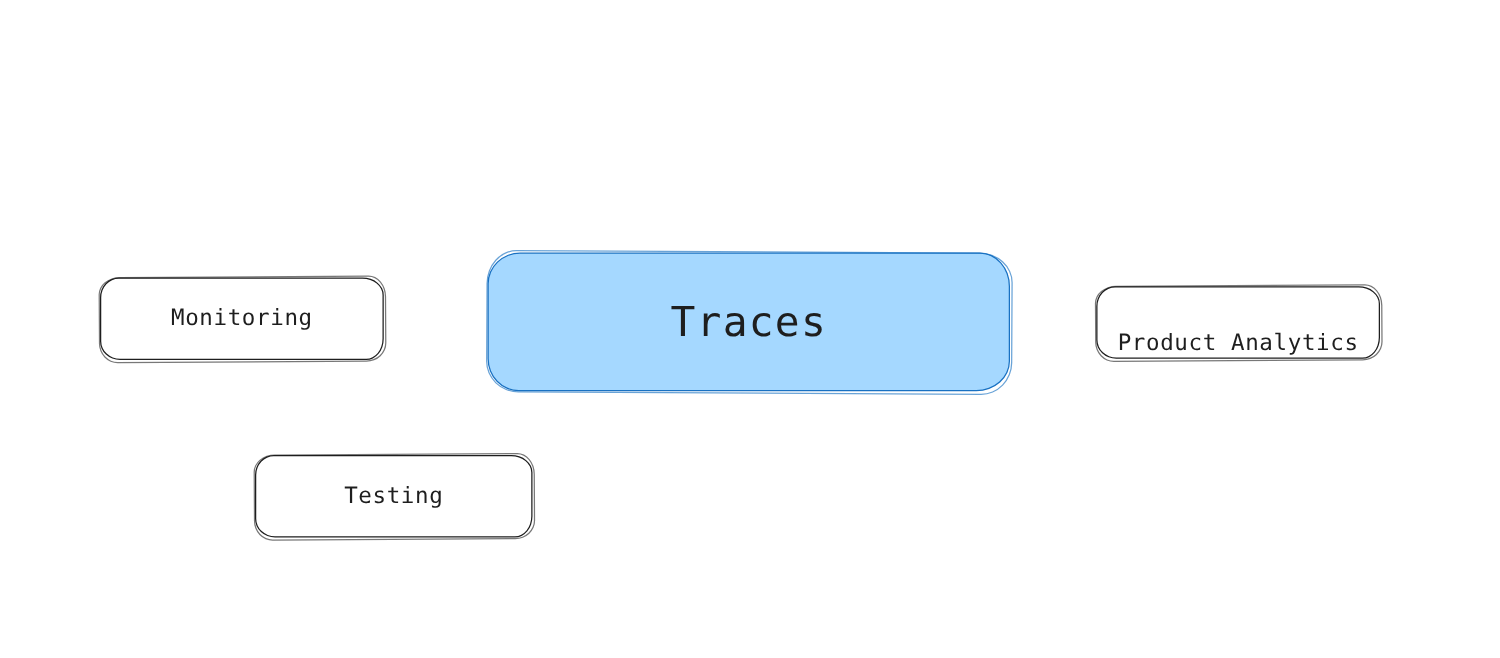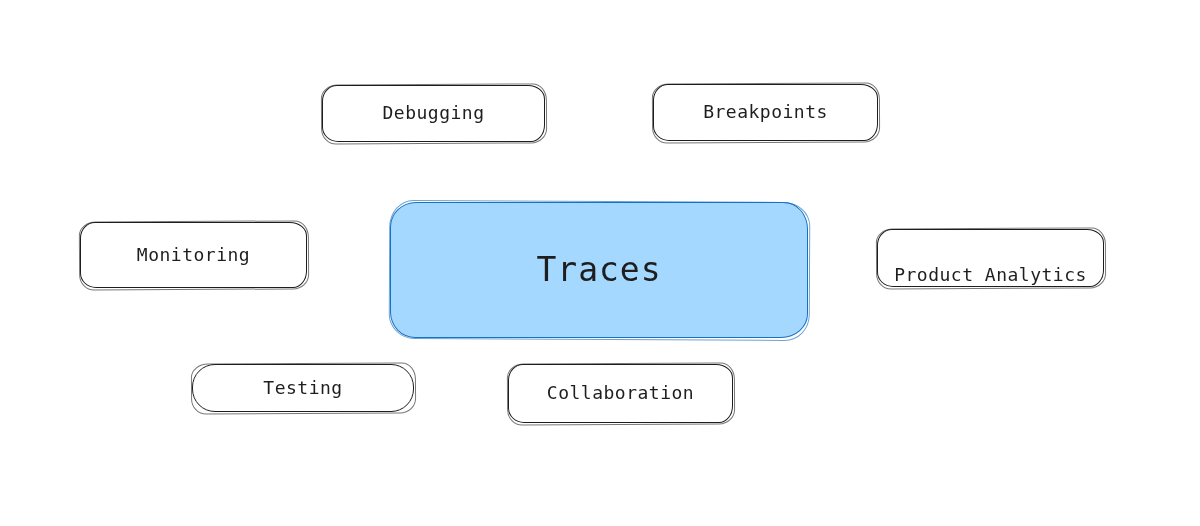--- a/index.html
+++ b/index.html
@@ -58,53 +58,44 @@
   .node.center-node::before {
     border: 1.2px solid rgba(25,113,194,0.65);
     border-radius: 24px 27px 25px 26px / 27px 24px 26px 25px;
     transform: rotate(0.3deg);
   }
 
   
   .n-debugging     { left: 322px; top:  85px; width: 223px; height: 57px; }
   .n-breakpoints   { left: 653px; top:  84px; width: 225px; height: 57px; }
   .n-monitoring    { left:  80px; top: 222px; width: 227px; height: 66px; }
-  .n-traces        { left: 390px; top: 202px; width: 418px; height: 136px; }
+  .n-traces        { left: 390px; top: 202px; width: 418px; height: 111px; }
   .n-product-analytics { left: 877px; top: 229px; width: 227px; height: 58px; align-items: flex-end; }
-  .n-testing       { left: 192px; top: 364px; width: 222px; height: 48px; border-radius: 23px; }
+  .n-testing       { left: 204px; top: 364px; width: 222px; height: 66px; }
   .n-collaboration { left: 508px; top: 364px; width: 225px; height: 59px; }
   .n-performance-optimization { left: 806px; top: 363px; width: 226px; height: 60px; }
 </style>
 </head>
 <body>
 
 <div class="canvas">
 
-  <div class="node n-debugging">
-    <span class="label">Debugging</span>
-  </div>
 
-  <div class="node n-breakpoints">
-    <span class="label">Breakpoints</span>
-  </div>
 
   <div class="node n-monitoring">
     <span class="label">Monitoring</span>
   </div>
 
   <div class="node center-node n-traces">
     <span class="label">Traces</span>
   </div>
 
   <div class="node n-product-analytics">
     <span class="label">Product Analytics</span>
   </div>
 
   <div class="node n-testing">
     <span class="label">Testing</span>
   </div>
 
-  <div class="node n-collaboration">
-    <span class="label">Collaboration</span>
-  </div>
 
 
 </div>
 
 </body></html>

